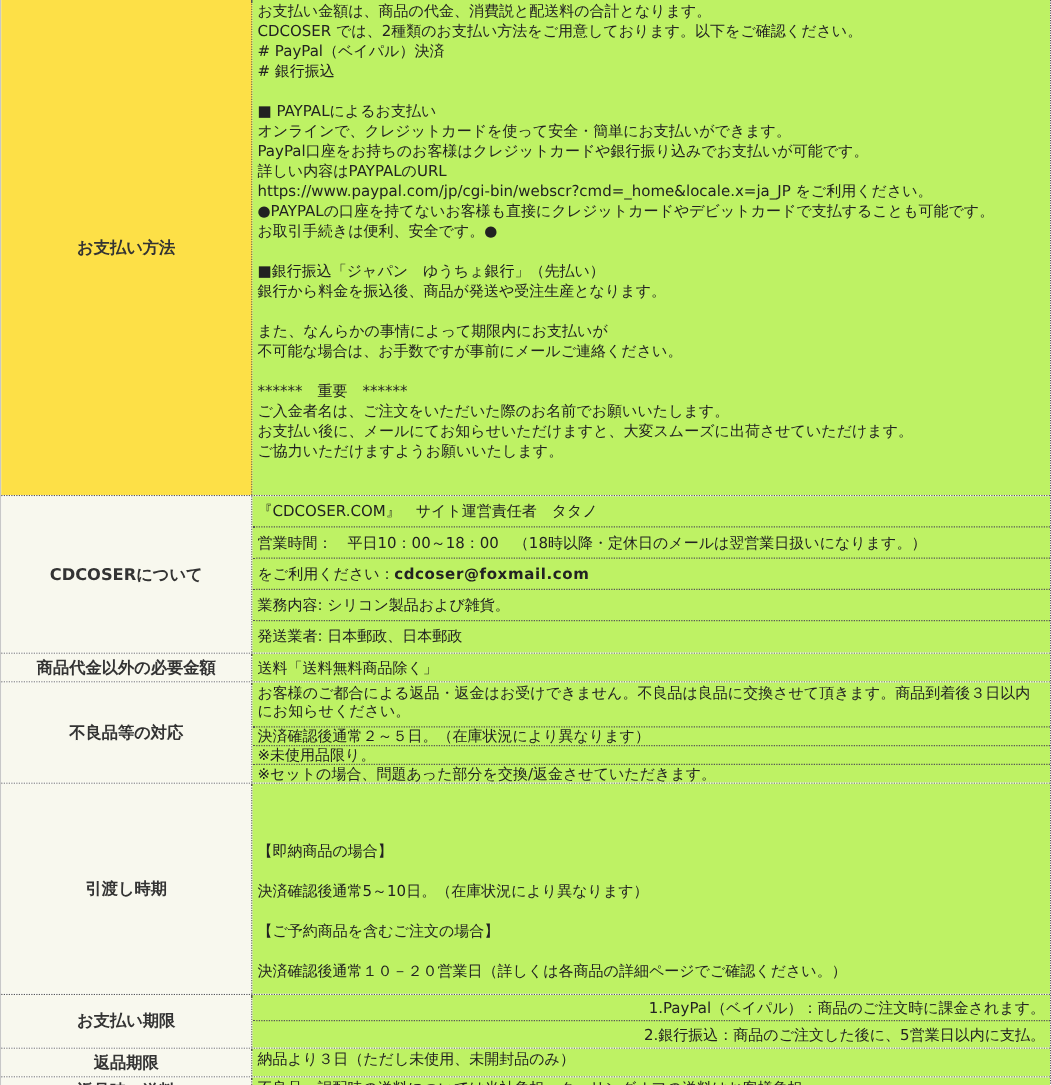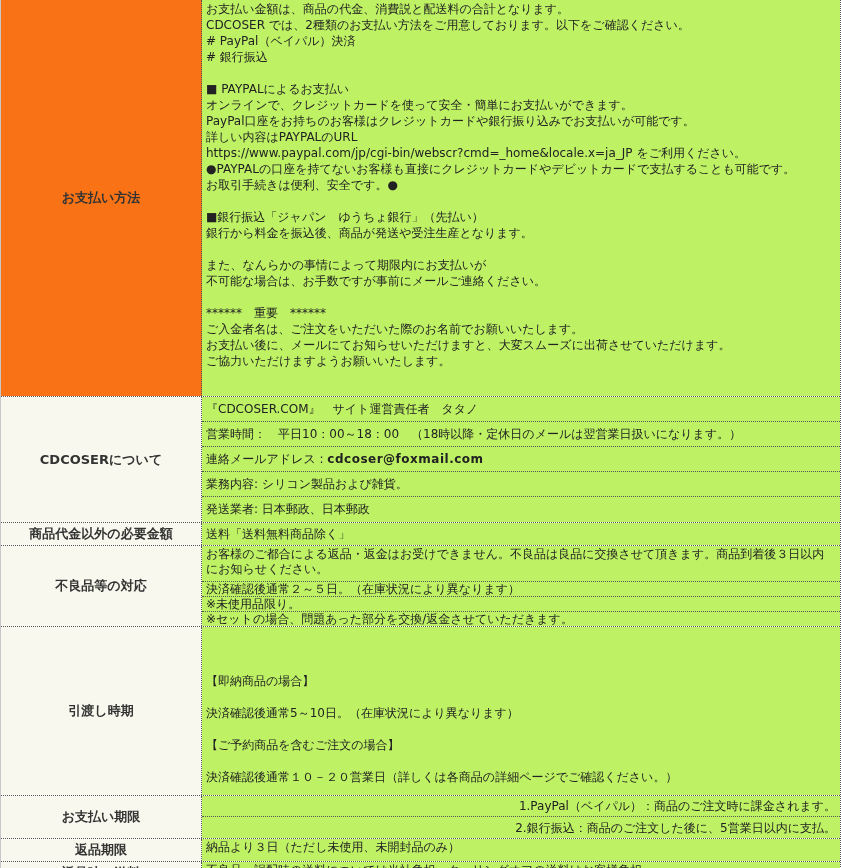--- a/index.html
+++ b/index.html
@@ -28,21 +28,21 @@
     border-right:1px dotted #555;
     display:flex;
     align-items:center;
     justify-content:center;
     text-align:center;
     font-weight:bold;
     font-size:13px;
     color:#333333;
     padding:2px;
   }
-  .row-payment-method .hcell{background:#f97316;}
+  .row-payment-method .hcell{background:#fde047;}
   .ccol{
     flex:1 1 auto;
     display:flex;
     flex-direction:column;
     min-width:0;
     background:#bef264;
   }
   .ccell{
     box-sizing:border-box;
     border-bottom:1px dotted #555;
@@ -113,21 +113,21 @@
   <div class="row">
     <div class="hcell">CDCOSERについて</div>
     <div class="ccol">
       <div class="ccell mh25">
         <div class="cell-text">『CDCOSER.COM』　サイト運営責任者　タタノ</div>
       </div>
       <div class="ccell mh25">
         <div class="cell-text">営業時間：　平日10：00～18：00　（18時以降・定休日のメールは翌営業日扱いになります。）</div>
       </div>
       <div class="ccell mh25">
-        <div class="email-line"><span>連絡メールアドレス : </span><b>cdcoser@foxmail.com</b></div>
+        <div class="email-line"><span>をご利用ください : </span><b>cdcoser@foxmail.com</b></div>
       </div>
       <div class="ccell mh25">
         <div class="cell-text">業務内容: シリコン製品および雑貨。</div>
       </div>
       <div class="ccell mh25">
         <div class="cell-text">発送業者: 日本郵政、日本郵政</div>
       </div>
     </div>
   </div>
 

